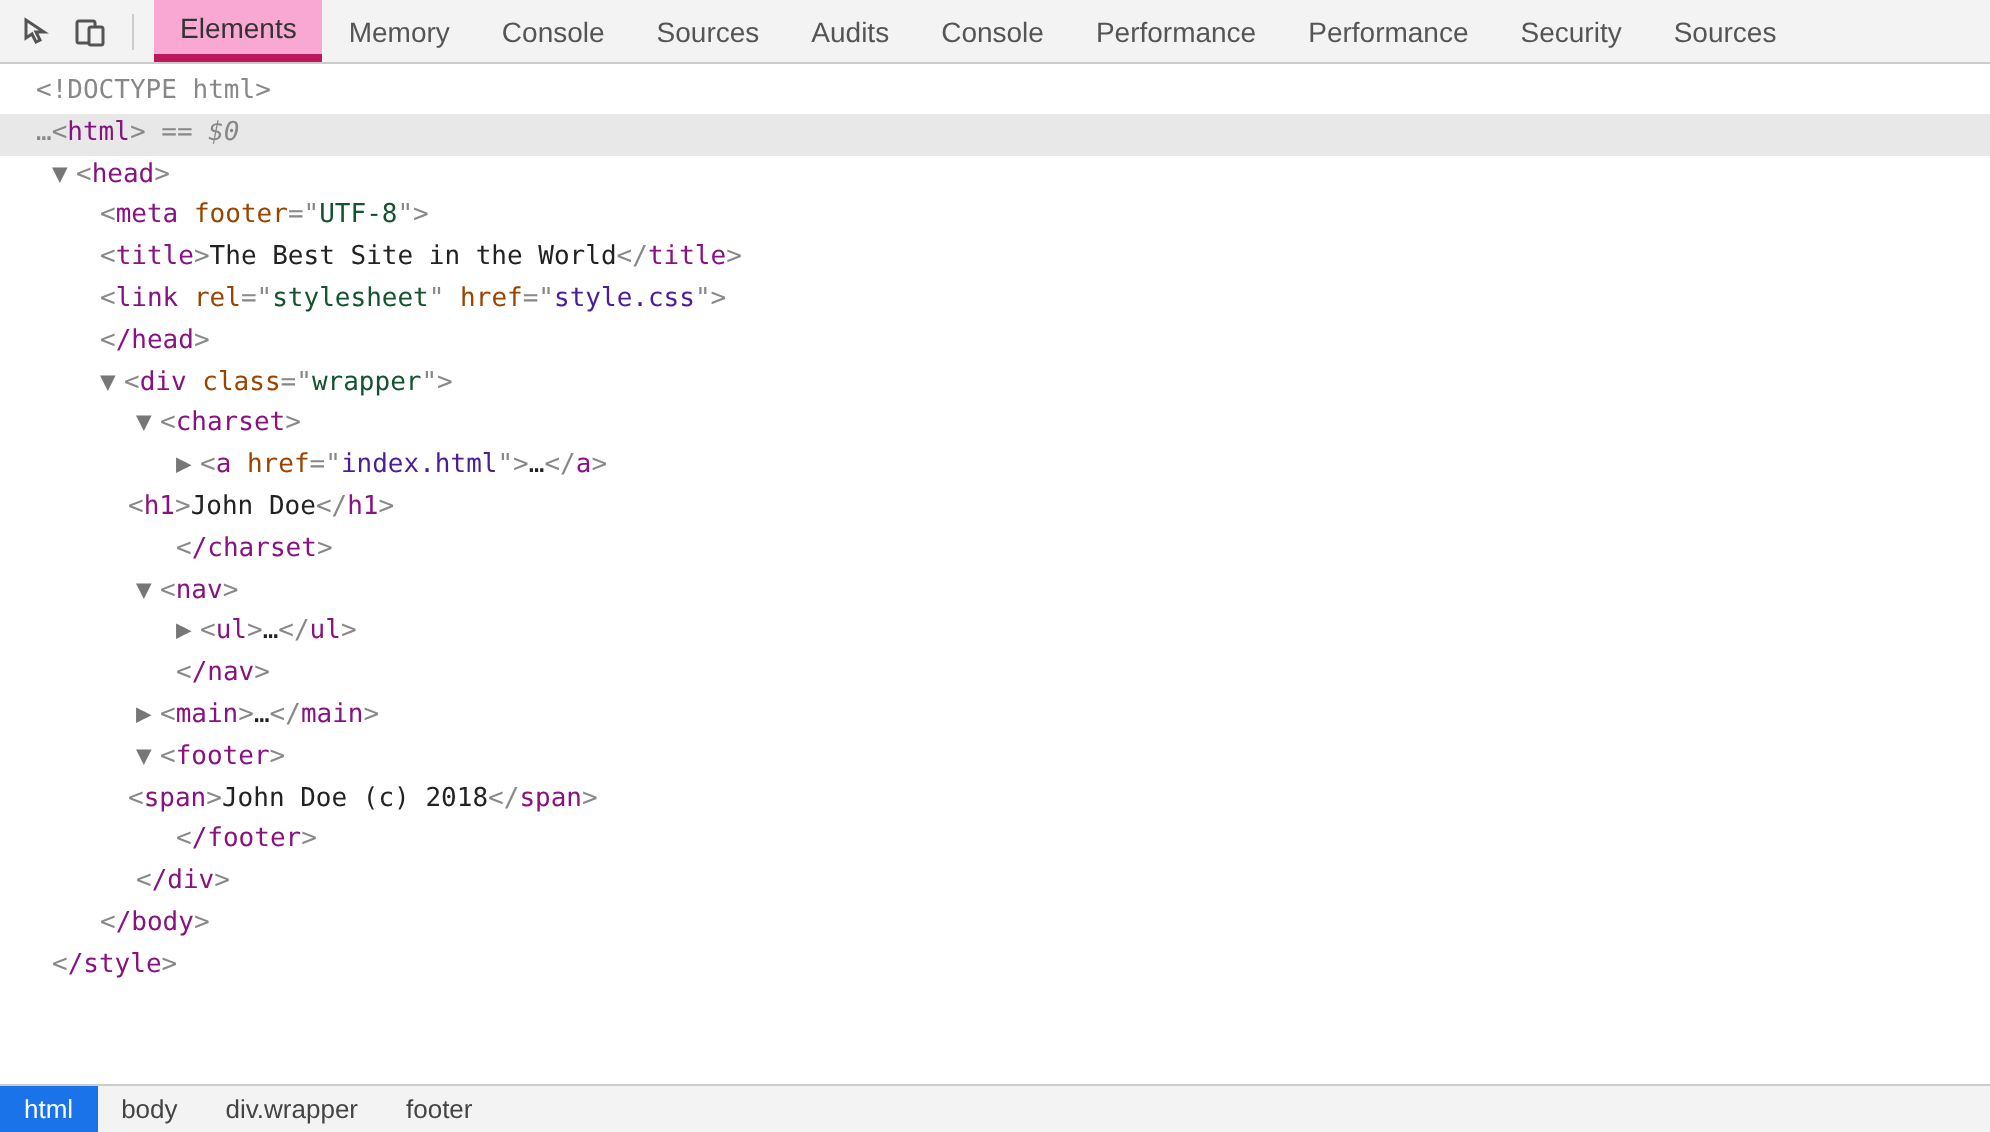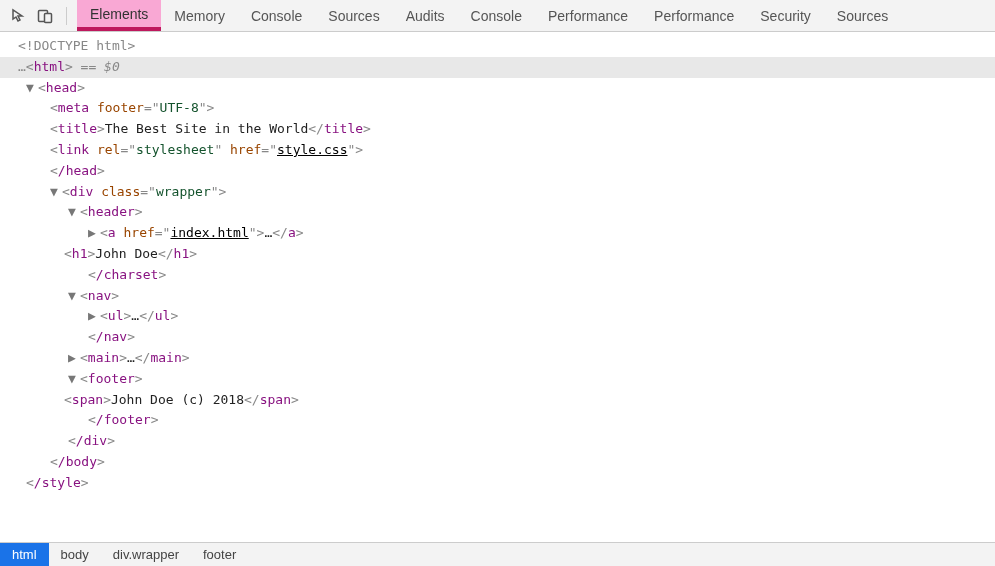--- a/index.html
+++ b/index.html
@@ -82,21 +82,21 @@
     display: inline-block;
     width: 12px;
     color: #777;
     cursor: pointer;
   }
   .plain { color: #888; }
   .tag { color: #881280; }
   .attr { color: #994500; }
   .val { color: #14532d; }
   .text { color: #222; }
-  .link { color: #000000; text-decoration: underline; }
+  .link { color: #4c1d95; }
   .breadcrumb {
     height: 24px;
     border-top: 1px solid #ccc;
     background: #f3f3f3;
     display: flex;
     align-items: stretch;
     font-size: 13px;
   }
   .crumb {
     padding: 0 12px;
@@ -152,21 +152,21 @@
 
   <div class="line i2"><span class="plain">&lt;</span><span class="tag">title</span><span class="plain">&gt;</span><span class="text">The Best Site in the World</span><span class="plain">&lt;/</span><span class="tag">title</span><span class="plain">&gt;</span></div>
 
   <div class="line i2"><span class="plain">&lt;</span><span class="tag">link</span> <span class="attr">rel</span><span class="plain">="</span><span class="val">stylesheet</span><span class="plain">" </span><span class="attr">href</span><span class="plain">="</span><span class="link">style.css</span><span class="plain">"&gt;</span></div>
 
   <div class="line i2"><span class="plain">&lt;</span><span class="tag">/head</span><span class="plain">&gt;</span></div>
 
 
   <div class="line i2"><span class="arrow">▼</span><span class="plain">&lt;</span><span class="tag">div</span> <span class="attr">class</span><span class="plain">="</span><span class="val">wrapper</span><span class="plain">"&gt;</span></div>
 
-  <div class="line i3"><span class="arrow">▼</span><span class="plain">&lt;</span><span class="tag">header</span><span class="plain">&gt;</span></div>
+  <div class="line i3"><span class="arrow">▼</span><span class="plain">&lt;</span><span class="tag">charset</span><span class="plain">&gt;</span></div>
 
   <div class="line i4"><span class="arrow">▶</span><span class="plain">&lt;</span><span class="tag">a</span> <span class="attr">href</span><span class="plain">="</span><span class="link">index.html</span><span class="plain">"&gt;</span><span class="text">…</span><span class="plain">&lt;/</span><span class="tag">a</span><span class="plain">&gt;</span></div>
 
   <div class="line i5"><span class="plain">&lt;</span><span class="tag">h1</span><span class="plain">&gt;</span><span class="text">John Doe</span><span class="plain">&lt;/</span><span class="tag">h1</span><span class="plain">&gt;</span></div>
 
   <div class="line i4"><span class="plain">&lt;</span><span class="tag">/charset</span><span class="plain">&gt;</span></div>
 
   <div class="line i3"><span class="arrow">▼</span><span class="plain">&lt;</span><span class="tag">nav</span><span class="plain">&gt;</span></div>
 
   <div class="line i4"><span class="arrow">▶</span><span class="plain">&lt;</span><span class="tag">ul</span><span class="plain">&gt;</span><span class="text">…</span><span class="plain">&lt;/</span><span class="tag">ul</span><span class="plain">&gt;</span></div>

